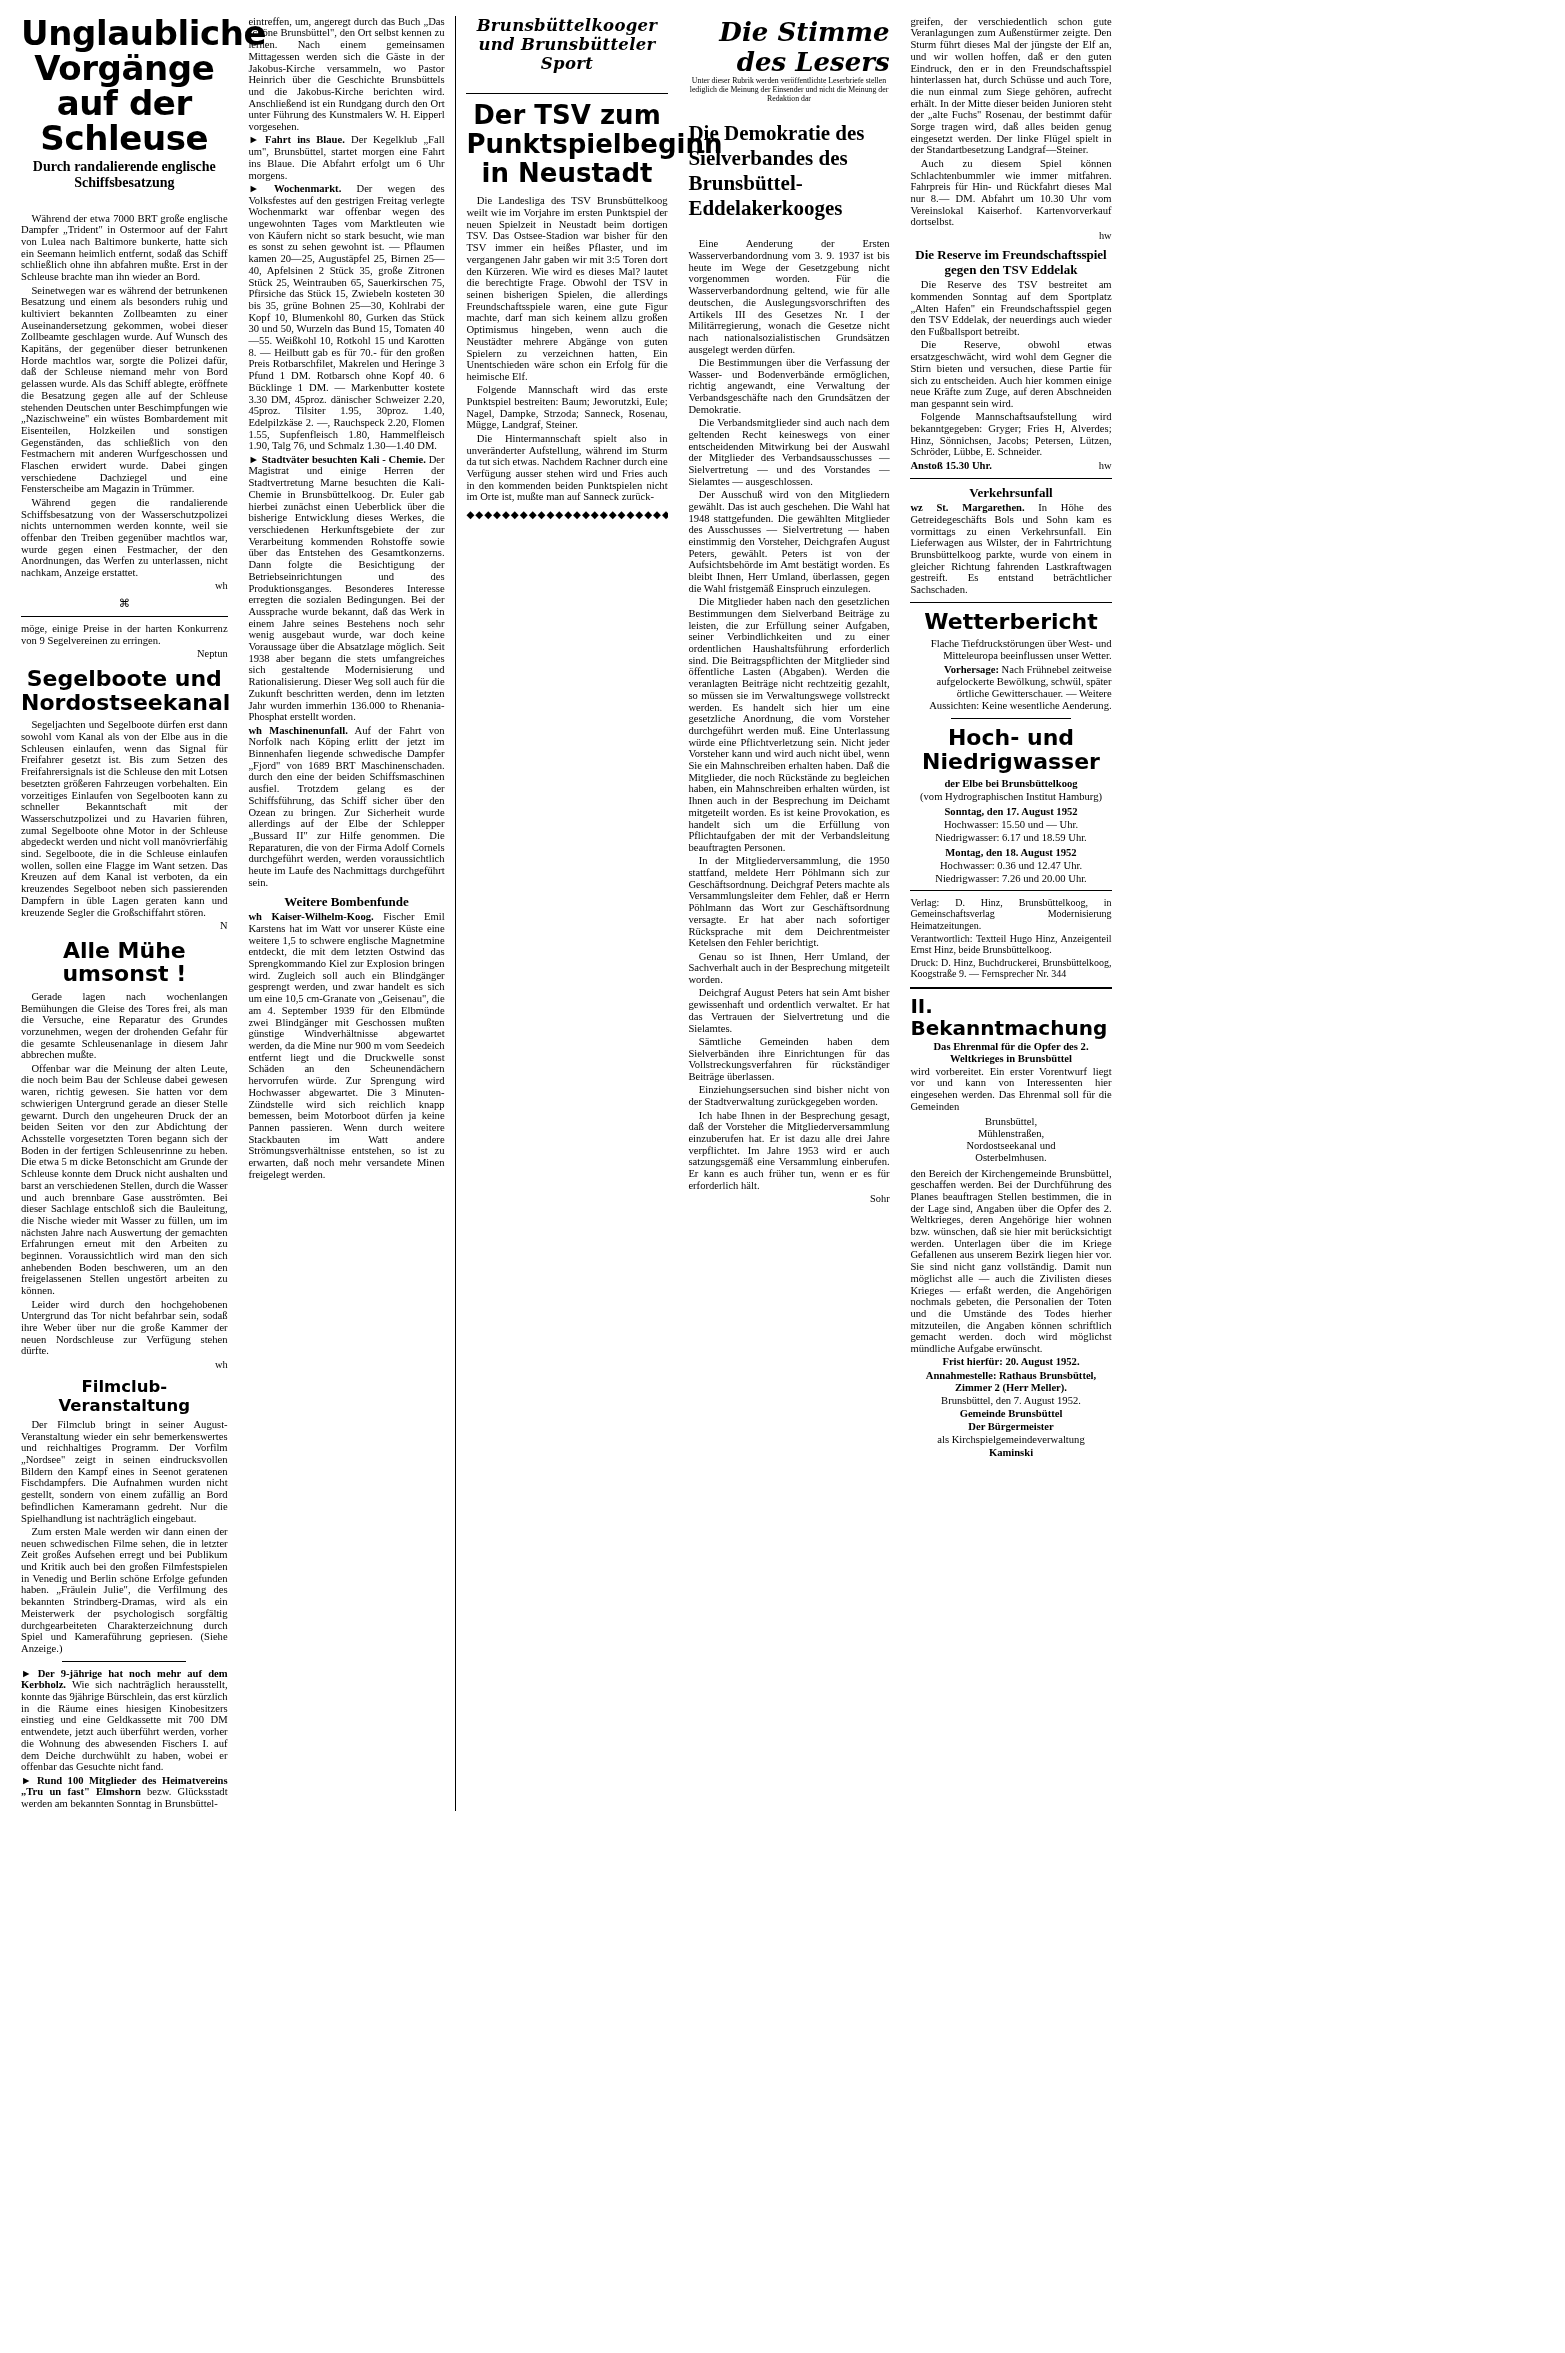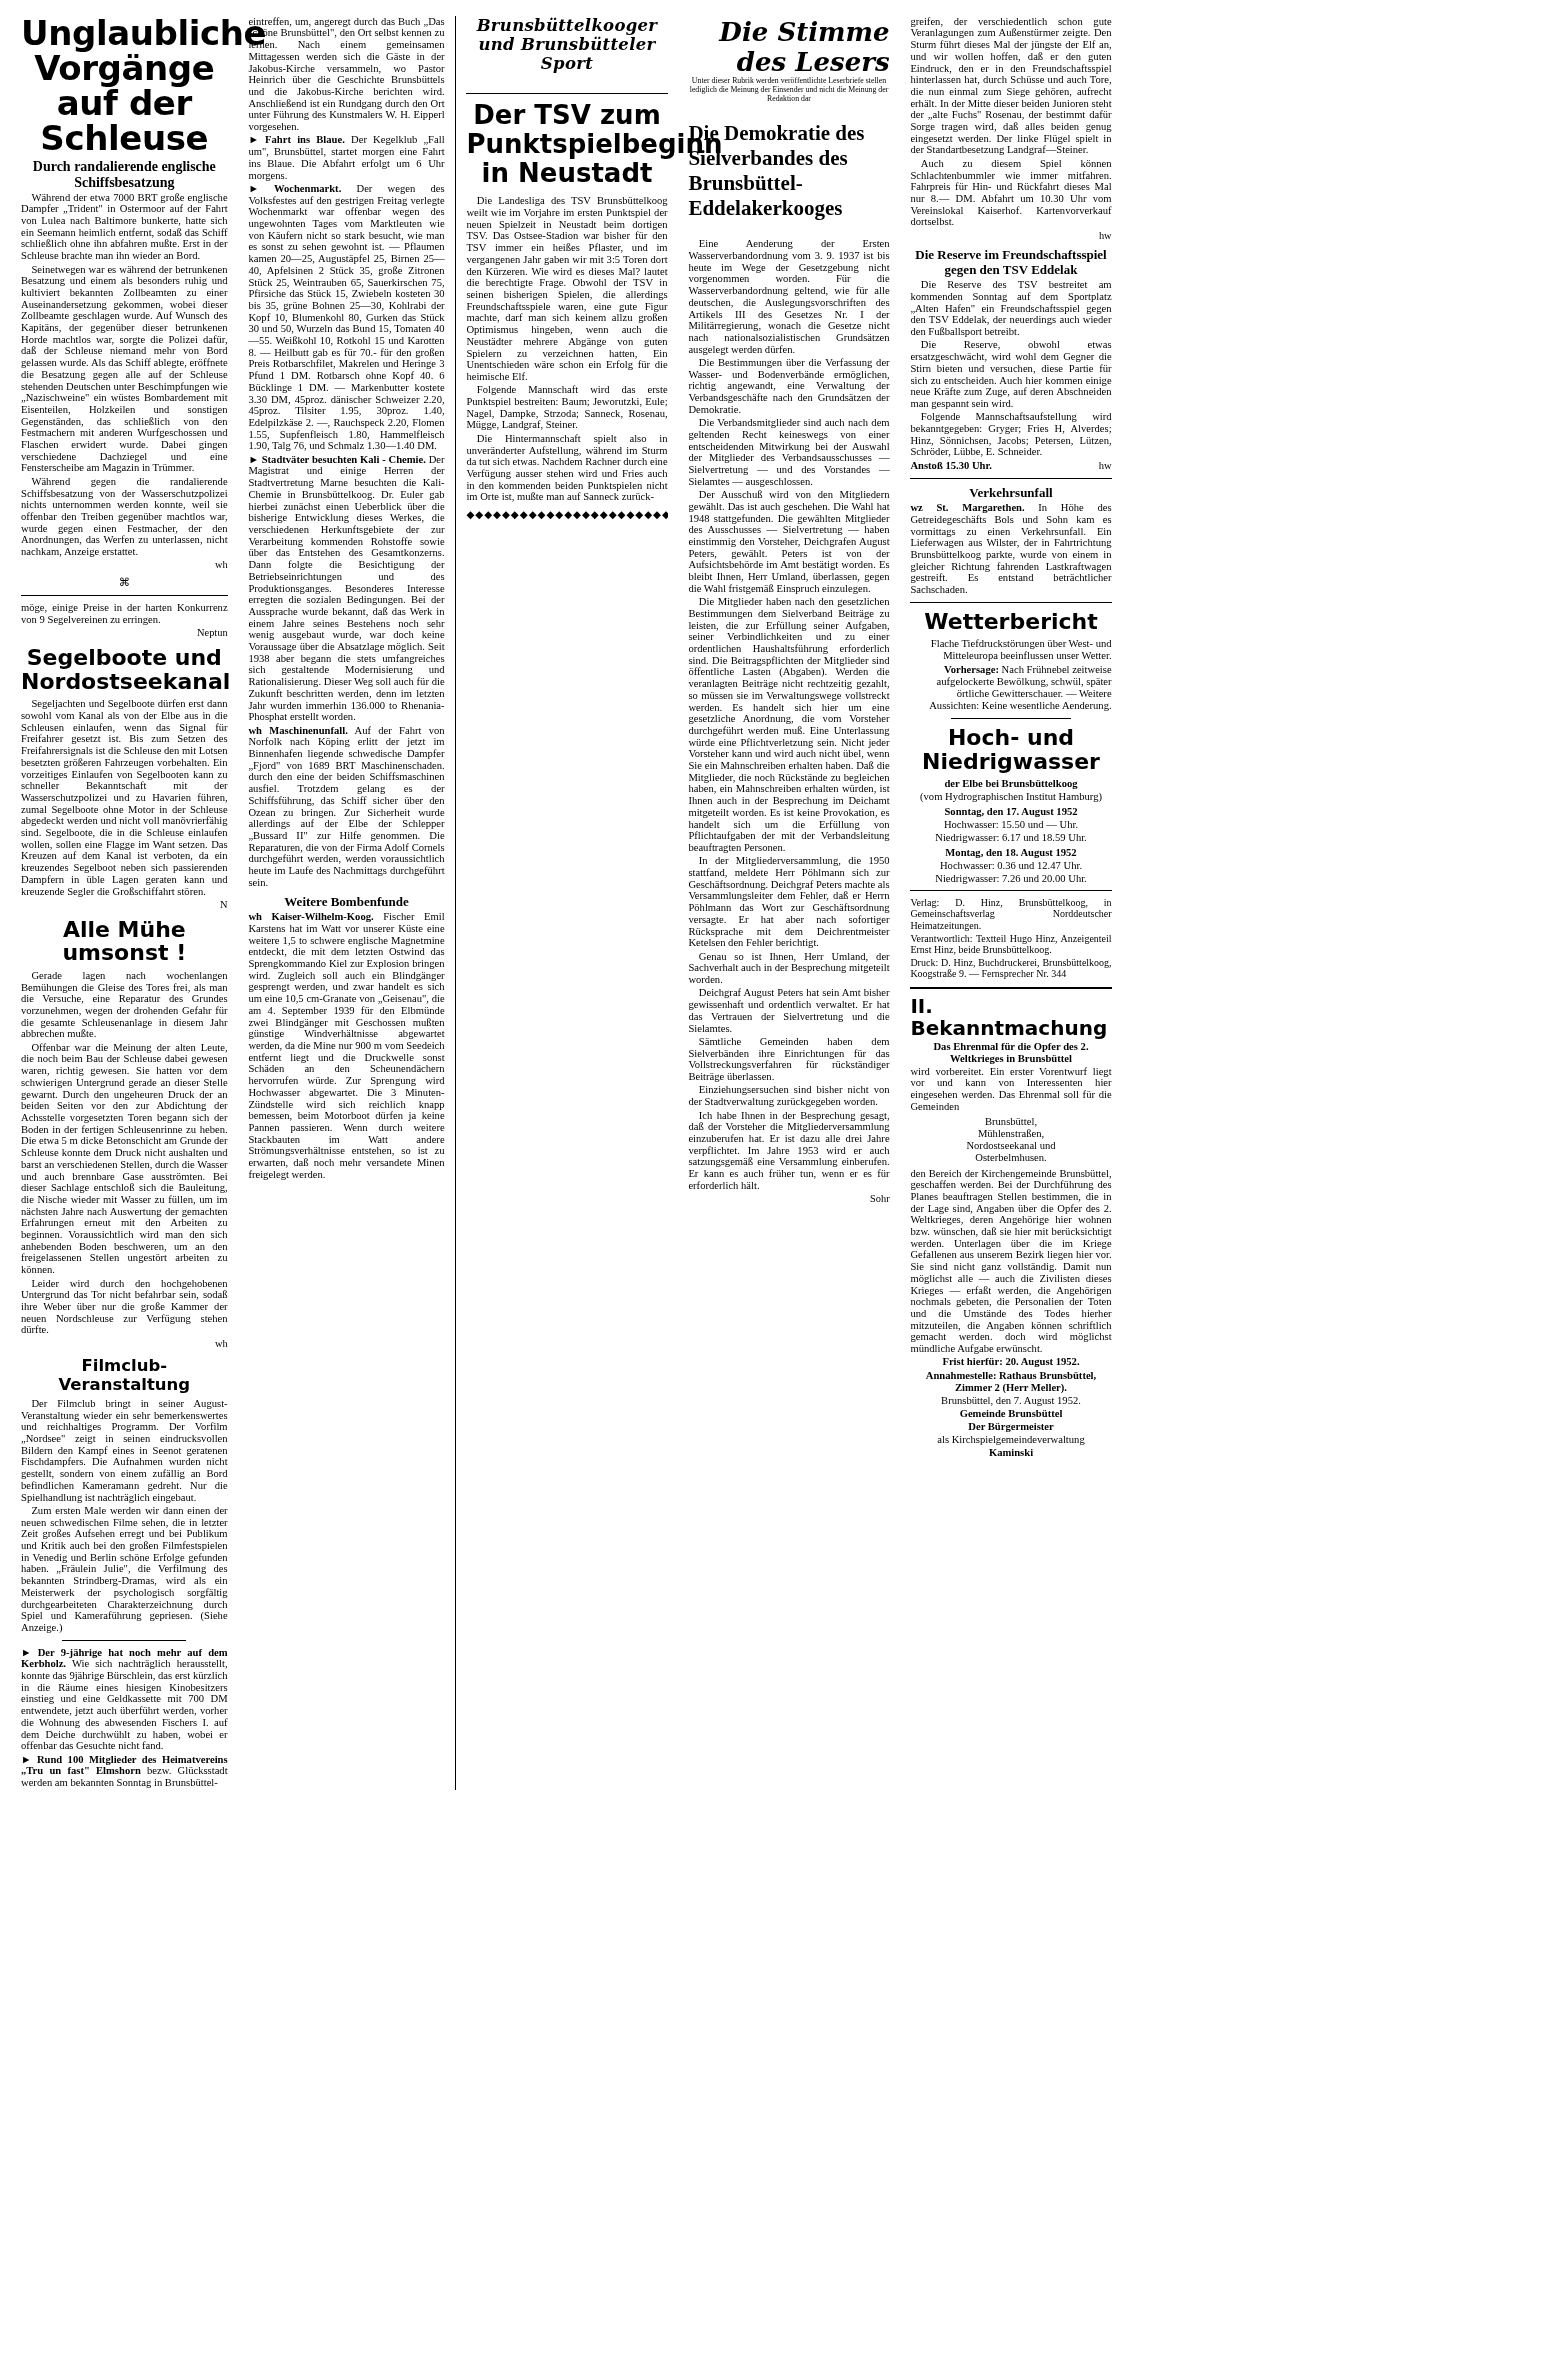--- a/index.html
+++ b/index.html
@@ -60,21 +60,21 @@
     text-align: center;
     margin: 0 0 3.5px 0;
     letter-spacing: -0.4px;
   }
   h2.subhead {
     font-family: "Liberation Serif", serif;
     font-weight: bold;
     font-size: 14px;
     line-height: 15.7px;
     text-align: center;
-    margin: 0 0 1px 0;
+    margin: 0 0 22px 0;
   }
   h2.head-med {
     font-family: "DejaVu Sans", sans-serif;
     font-weight: bold;
     font-size: 22px;
     line-height: 23.5px;
     text-align: center;
     margin: 7px 0 5.2px 0;
   }
   h3.head-sm {
@@ -338,21 +338,21 @@
       <p class="center bold tight" style="margin-top:3.5px">Sonntag, den 17. August 1952</p>
       <p class="center tight">Hochwasser: 15.50 und — Uhr.</p>
       <p class="center tight">Niedrigwasser: 6.17 und 18.59 Uhr.</p>
       <p class="center bold tight" style="margin-top:3.5px">Montag, den 18. August 1952</p>
       <p class="center tight">Hochwasser: 0.36 und 12.47 Uhr.</p>
       <p class="center tight">Niedrigwasser: 7.26 und 20.00 Uhr.</p>
 
       <hr class="rule">
 
       <div class="imprint">
-        <p>Verlag: D. Hinz, Brunsbüttelkoog, in Gemeinschaftsverlag Norddeutscher Heimatzeitungen.</p>
+        <p>Verlag: D. Hinz, Brunsbüttelkoog, in Gemeinschaftsverlag Modernisierung Heimatzeitungen.</p>
         <p>Verantwortlich: Textteil Hugo Hinz, Anzeigenteil Ernst Hinz, beide Brunsbüttelkoog.</p>
         <p>Druck: D. Hinz, Buchdruckerei, Brunsbüttelkoog, Koogstraße 9. — Fernsprecher Nr. 344</p>
       </div>
 
       <hr class="rule-thick">
 
       <h2 class="box-head">II. Bekanntmachung</h2>
       <p class="bold center tight">Das Ehrenmal für die Opfer des 2. Weltkrieges in Brunsbüttel</p>
       <p>wird vorbereitet. Ein erster Vorentwurf liegt vor und kann von Interessenten hier eingesehen werden. Das Ehrenmal soll für die Gemeinden</p>
       <div class="notice-list">

